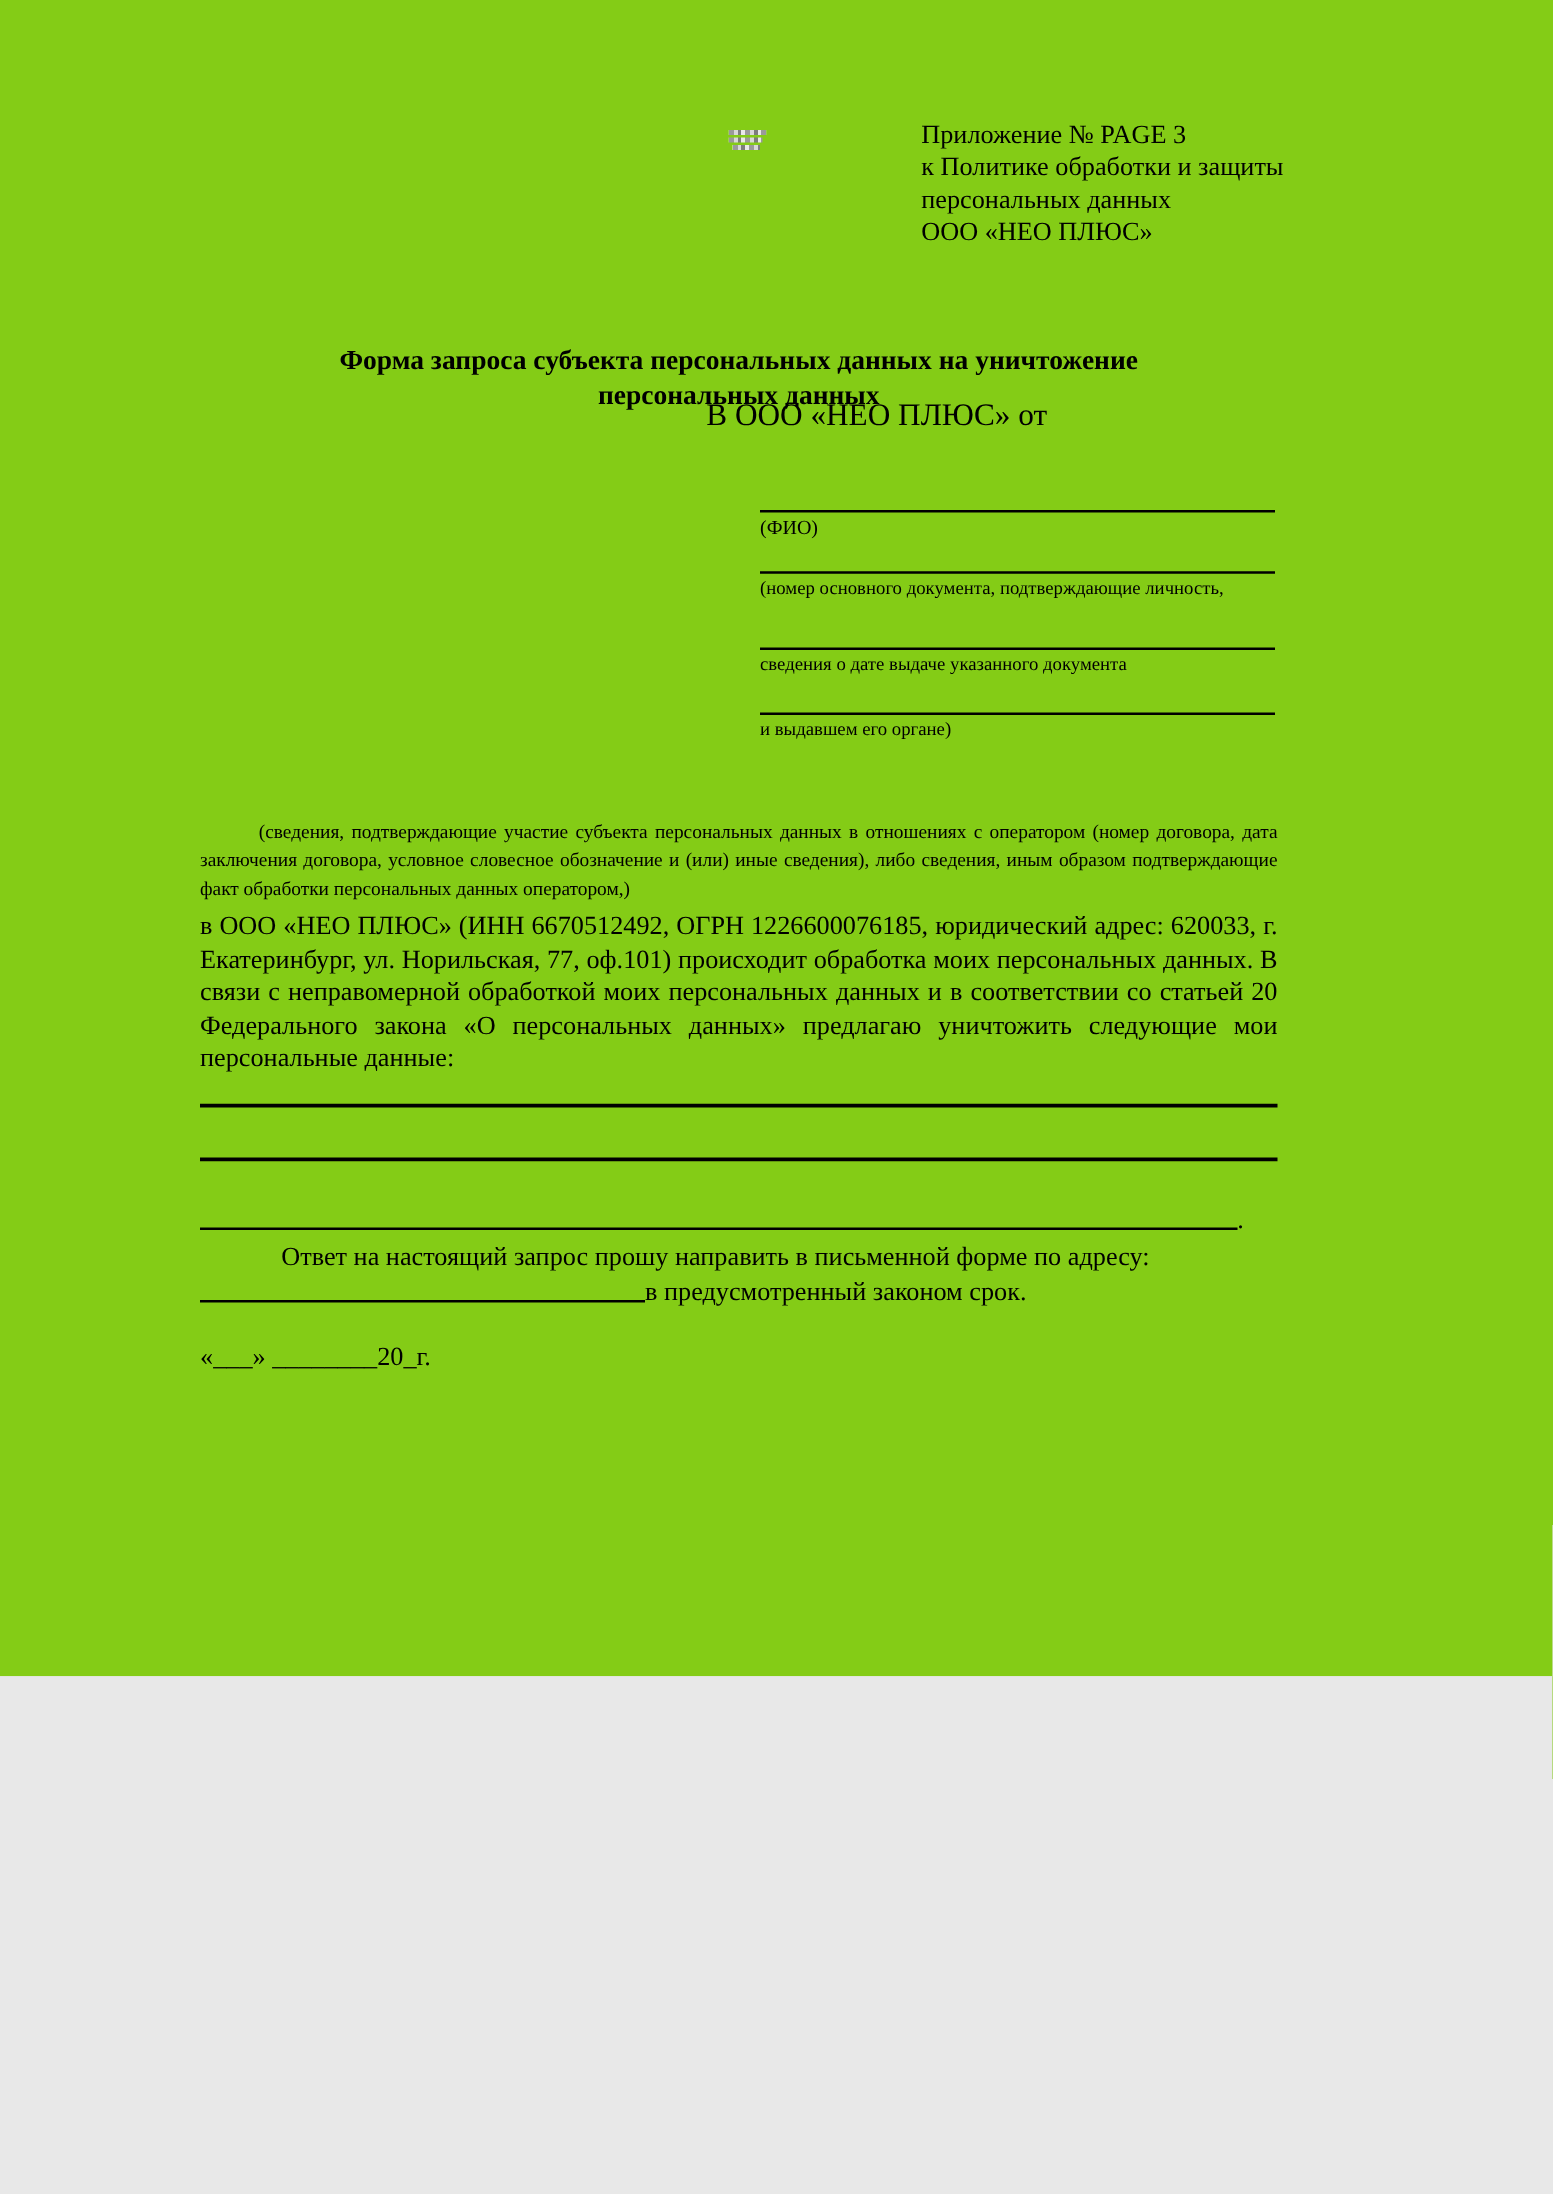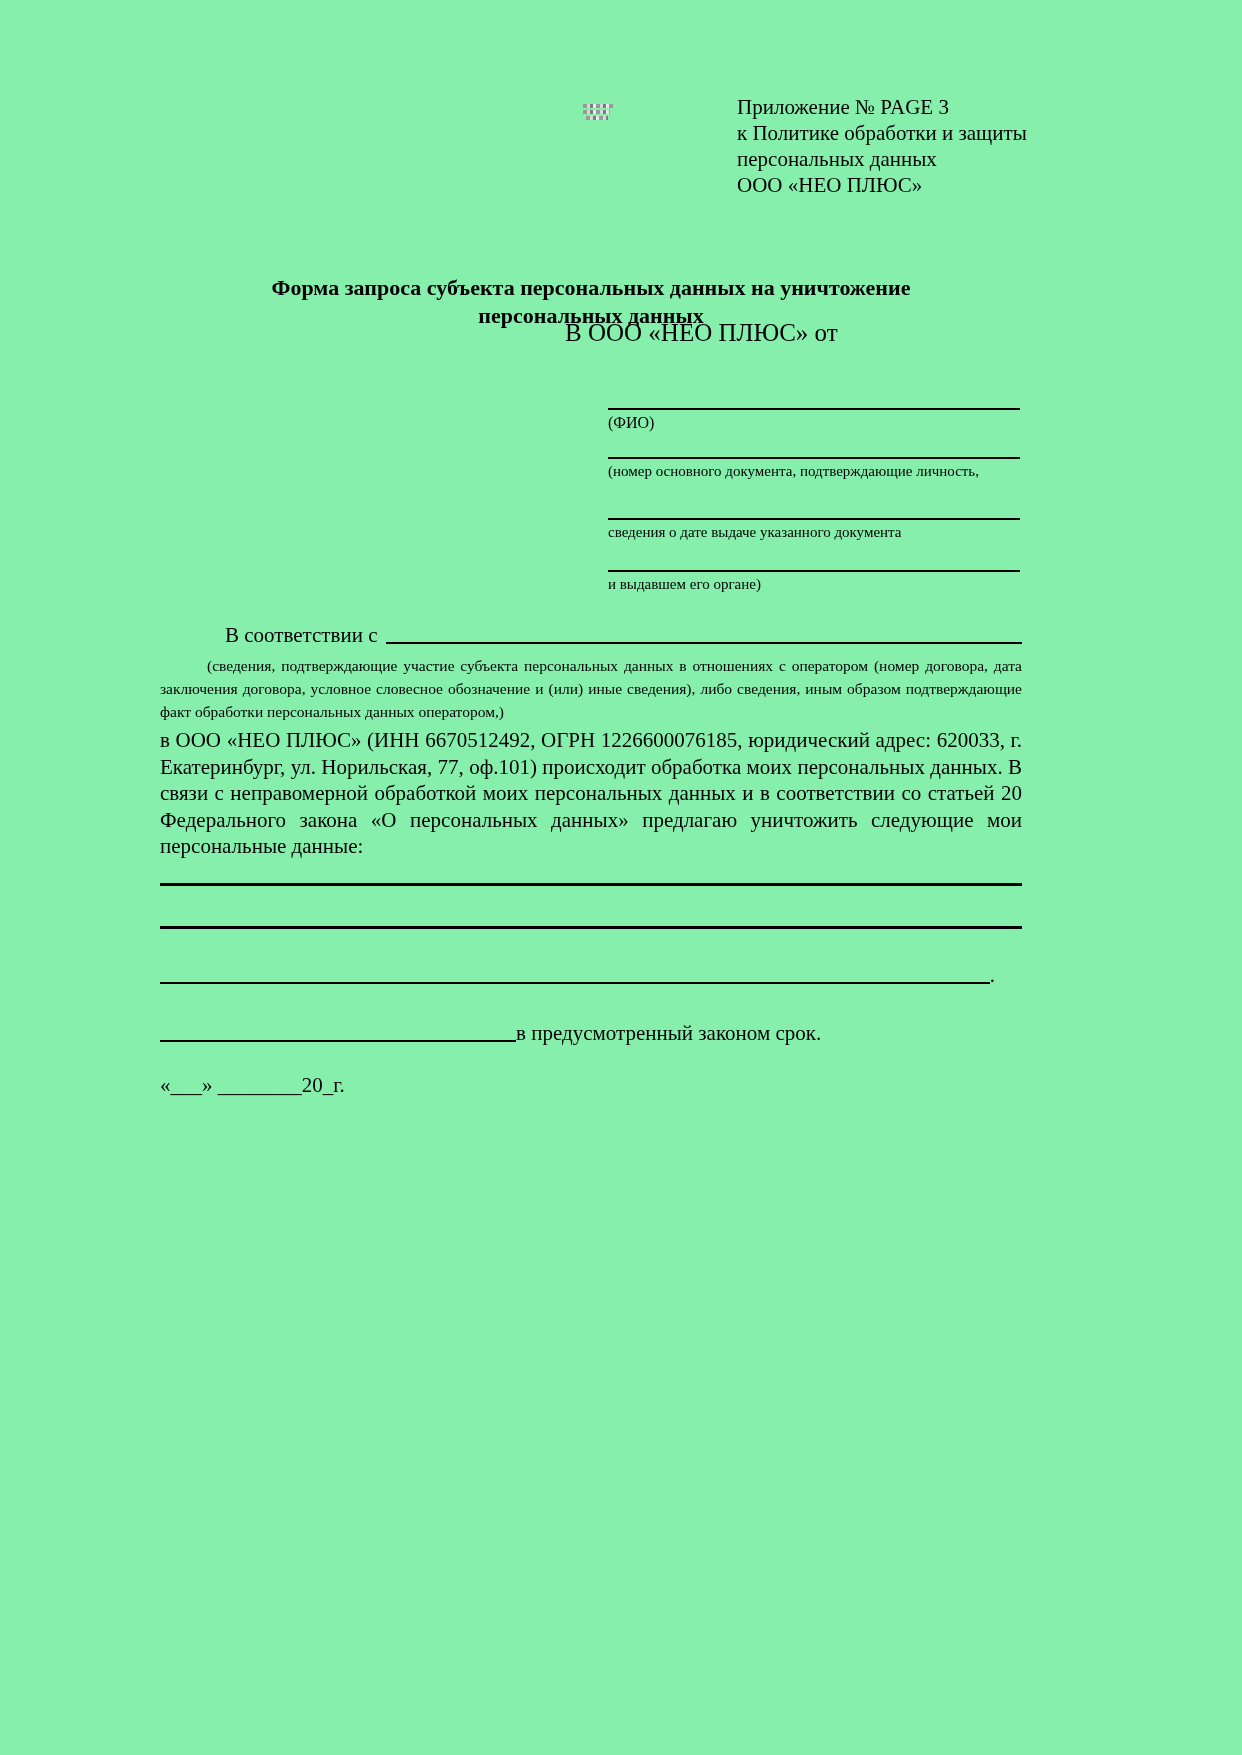--- a/index.html
+++ b/index.html
@@ -1,20 +1,20 @@
 <!DOCTYPE html>
 <html><head>
 <meta charset="utf-8">
 <style>
   html,body{margin:0;padding:0;background:#e8e8e8;}
   .page{
     position:relative;
-    width:1242px;height:1755px;
+    width:1242px;height:1341px;
     margin:0 auto;
-    background:#86efac;
+    background:#84cc16;
     font-family:"Liberation Serif","DejaVu Serif",serif;
     color:#000;
     overflow:hidden;
   }
   .abs{position:absolute;}
 
   
   .artifact{left:583px;top:104px;width:30px;height:26px;}
   .artifact .strip{height:4px;margin-bottom:2px;background:repeating-linear-gradient(90deg,#9a9a9a 0 4px,#d8d8d8 4px 7px,#7d7d7d 7px 10px,#e9e9e9 10px 13px);}
   .artifact .s1{width:30px;}
@@ -85,39 +85,35 @@
 
   <div class="abs fline" style="top:457px;"></div>
   <div class="abs fcaption cap15" style="top:463px;">(номер основного документа, подтверждающие личность,</div>
 
   <div class="abs fline" style="top:518px;"></div>
   <div class="abs fcaption cap15" style="top:524px;">сведения о дате выдаче указанного документа</div>
 
   <div class="abs fline" style="top:570px;"></div>
   <div class="abs fcaption cap15" style="top:576px;">и выдавшем его органе)</div>
 
-  <div class="abs row accordance">
-    <span class="indent nowrap">В соответствии с</span>
-    <span style="width:8px;"></span>
-    <span class="fill"></span>
-  </div>
 
   <div class="abs fineprint">(сведения, подтверждающие участие субъекта персональных данных в отношениях с оператором (номер договора, дата заключения договора, условное словесное обозначение и (или) иные сведения), либо сведения, иным образом подтверждающие факт обработки персональных данных оператором,)</div>
 
   <div class="abs bodypara">в ООО «НЕО ПЛЮС» (ИНН 6670512492, ОГРН 1226600076185, юридический адрес: 620033, г. Екатеринбург, ул. Норильская, 77, оф.101) происходит обработка моих персональных данных. В связи с неправомерной обработкой моих персональных данных и в соответствии со статьей 20 Федерального закона «О персональных данных» предлагаю уничтожить следующие мои персональные данные:</div>
 
   <div class="abs blankline bl1"></div>
   <div class="abs blankline bl2"></div>
 
 
   <div class="abs row periodline">
     <span class="fill"></span>
     <span>.</span>
   </div>
 
+  <div class="abs response1">Ответ на настоящий запрос прошу направить в письменной форме по адресу:</div>
   <div class="abs row response2">
     <span class="resp-fill"></span>
     <span class="nowrap">в предусмотренный законом срок.</span>
   </div>
 
   <div class="abs footer">
     <span class="nowrap">«___» ________20_г.</span>
   </div>
 
 </div>

